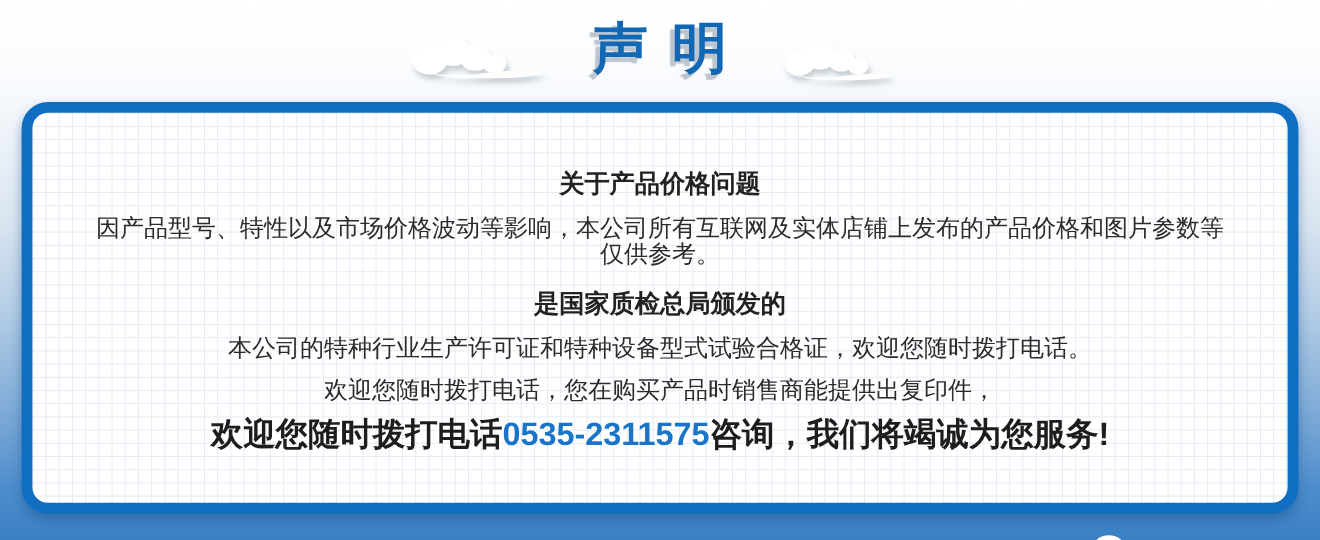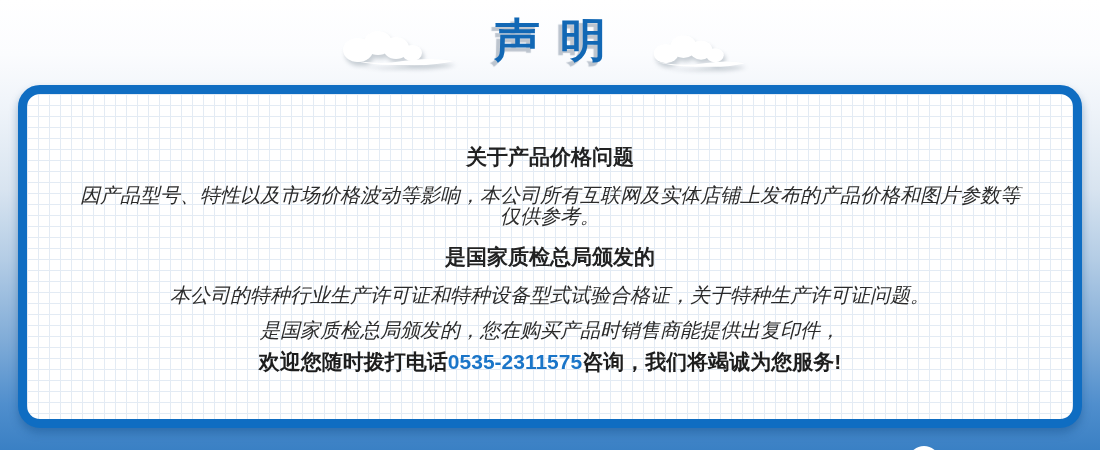--- a/index.html
+++ b/index.html
@@ -43,24 +43,24 @@
     justify-content: center; align-items: center;
     text-align: center;
     padding: 10px 30px 14px;
   }
   .section-heading {
     font-size: 21px; font-weight: 700; color: #222222;
     margin: 9px 0 7px;
   }
   .line {
     font-size: 20px; color: #2b2b2b;
-    margin: 7px 16px; line-height: 1.05; font-style: italic;
+    margin: 7px 16px; line-height: 1.05;
   }
   .footer-line {
-    font-size: 21px; font-weight: 700; color: #1d1d1d;
+    font-size: 27px; font-weight: 700; color: #1d1d1d;
   }
   .phone { color: #1a75c8; }
 </style>
 </head>
 <body>
 
 <div class="header">
   <span class="cloud cloud-left">
     <svg viewBox="0 0 120 42">
       <g fill="#ffffff">
@@ -84,22 +84,22 @@
       </g>
     </svg>
   </span>
 </div>
 
 <div class="card">
   <div class="section-heading">关于产品价格问题</div>
   <div class="line">因产品型号、特性以及市场价格波动等影响，本公司所有互联网及实体店铺上发布的产品价格和图片参数等仅供参考。</div>
 
   <div class="section-heading">是国家质检总局颁发的</div>
-  <div class="line">本公司的特种行业生产许可证和特种设备型式试验合格证，关于特种生产许可证问题。</div>
-  <div class="line">是国家质检总局颁发的，您在购买产品时销售商能提供出复印件，</div>
+  <div class="line">本公司的特种行业生产许可证和特种设备型式试验合格证，欢迎您随时拨打电话。</div>
+  <div class="line">欢迎您随时拨打电话，您在购买产品时销售商能提供出复印件，</div>
 
   <div class="footer-line">
     <span>欢迎您随时拨打电话</span><span class="phone">0535-2311575</span><span>咨询，我们将竭诚为您服务!</span>
   </div>
 
   <span class="cloud cloud-card">
     <svg viewBox="0 0 125 44">
       <g fill="#ffffff">
         <ellipse cx="22" cy="24" rx="15" ry="12"></ellipse>
         <ellipse cx="42" cy="16" rx="14" ry="12"></ellipse>

